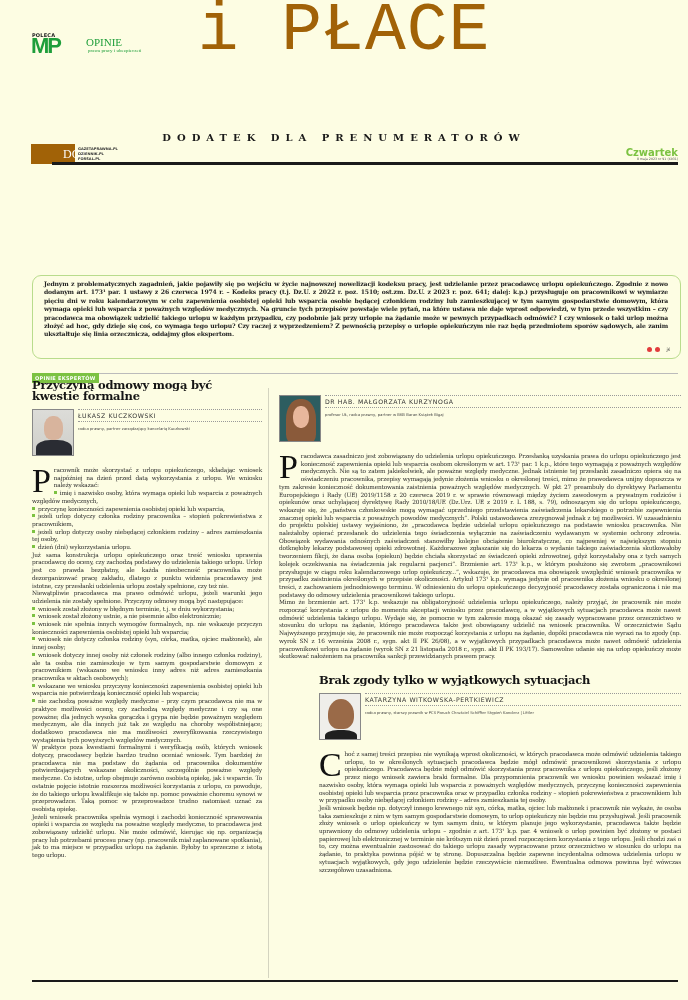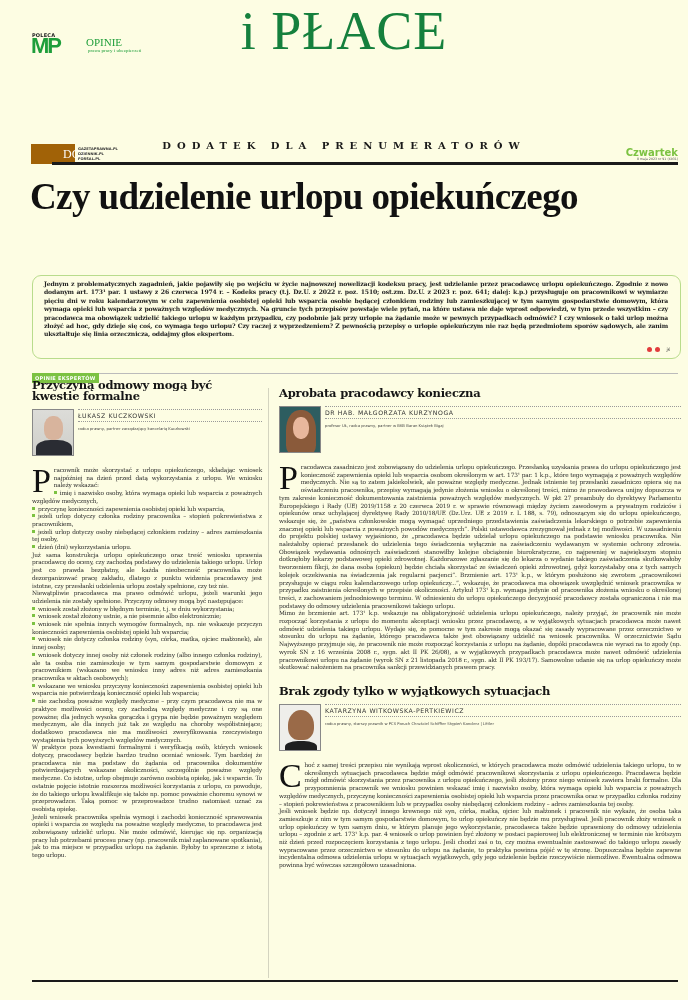--- a/index.html
+++ b/index.html
@@ -10,22 +10,22 @@
   .masthead { position: absolute; left: 0; top: 0; width: 688px; height: 168px; }
   .polsca { position: absolute; left: 32px; top: 32px; font-family: "DejaVu Sans", sans-serif; font-size: 5px; font-weight: bold; letter-spacing: 0.2px; color: #222; }
   .mp-logo { position: absolute; left: 31px; top: 35px; display: flex; align-items: flex-start; gap: 23px; }
   .mp-mark { font-family: "Liberation Sans", sans-serif; font-weight: bold; font-size: 22px; color: #1e9e3a; letter-spacing: -2px; line-height: 22px; }
   .mp-text { margin-left: 3px; margin-top: 1px; }
   .mp-name { font-family: "Liberation Serif", serif; font-size: 11px; color: #1e9e3a; line-height: 12px; }
   .mp-sub { font-family: "Liberation Serif", serif; font-size: 5px; color: #1e9e3a; margin-left: 2px; }
 
   .kadry-title { position: absolute; left: 0; width: 688px; top: 0; text-align: center; }
   .kadry-line1 { font-family: "Liberation Serif", serif; font-size: 74px; line-height: 68px; color: #7cc242; letter-spacing: 2px; margin-top: 16px; font-weight: normal; }
-  .kadry-line2 { font-family: Liberation Serif, serif; font-size: 54px; line-height: 62px; color: #15803d; letter-spacing: 1px; font-weight: normal; }
-  .dodatek { position: absolute; left: 0; width: 688px; top: 140px; text-align: center; font-family: "DejaVu Serif", serif; font-size: 10px; font-weight: bold; letter-spacing: 6px; color: #1a1a1a; }
+  .kadry-line2 { font-family: Liberation Mono, monospace; font-size: 68px; line-height: 62px; color: #a16207; letter-spacing: 1px; font-weight: normal; }
+  .dodatek { position: absolute; left: 0; width: 688px; top: 132px; text-align: center; font-family: "DejaVu Serif", serif; font-size: 10px; font-weight: bold; letter-spacing: 6px; color: #1a1a1a; }
 
   .dgp { position: absolute; left: 31px; top: 144px; display: flex; align-items: center; }
   .dgp-box { width: 20px; height: 20px; background: #a16207; color: #fff; font-family: "Liberation Serif", serif; font-size: 12px; display: flex; align-items: center; justify-content: center; padding-left: 44px; }
   .dgp-sites { margin-left: 3px; font-family: "DejaVu Sans", sans-serif; font-size: 3.6px; font-weight: bold; line-height: 5px; color: #333; }
   .day { position: absolute; right: 10px; top: 147px; font-family: "DejaVu Sans", sans-serif; font-size: 10px; font-weight: bold; color: #7cc242; }
   .issue { position: absolute; right: 10px; top: 157px; font-family: "DejaVu Sans", sans-serif; font-size: 3.2px; color: #555; }
   .mast-rule { position: absolute; left: 52px; right: 10px; top: 162px; height: 3px; background: #1a1a1a; }
 
   
   .headline { position: absolute; left: 30px; top: 178px; width: 640px; font-family: "Liberation Serif", serif; font-size: 37px; line-height: 37px; color: #111; letter-spacing: -0.6px; }
@@ -95,21 +95,21 @@
       <div>DZIENNIK.PL</div>
       <div>FORSAL.PL</div>
     </div>
   </div>
   <div class="day">Czwartek</div>
   <div class="issue">8 maja 2023 nr 91 (6031)</div>
   <div class="mast-rule"></div>
 </div>
 
 <h1 class="headline">
-  <span>Czy udzielenie urlopu opiekuńczego</span><br>
+  <br>
 </h1>
 
 <div class="lead">
   <p>Jednym z problematycznych zagadnień, jakie pojawiły się po wejściu w życie najnowszej nowelizacji kodeksu pracy, jest udzielanie przez pracodawcę urlopu opiekuńczego. Zgodnie z nowo dodanym art. 173¹ par. 1 ustawy z 26 czerwca 1974 r. – Kodeks pracy (t.j. Dz.U. z 2022 r. poz. 1510; ost.zm. Dz.U. z 2023 r. poz. 641; dalej: k.p.) przysługuje on pracownikowi w wymiarze pięciu dni w roku kalendarzowym w celu zapewnienia osobistej opieki lub wsparcia osobie będącej członkiem rodziny lub zamieszkującej w tym samym gospodarstwie domowym, która wymaga opieki lub wsparcia z poważnych względów medycznych. Na gruncie tych przepisów powstaje wiele pytań, na które ustawa nie daje wprost odpowiedzi, w tym przede wszystkim – czy pracodawca ma obowiązek udzielić takiego urlopu w każdym przypadku, czy podobnie jak przy urlopie na żądanie może w pewnych przypadkach odmówić? I czy wniosek o taki urlop można złożyć ad hoc, gdy dzieje się coś, co wymaga tego urlopu? Czy raczej z wyprzedzeniem? Z pewnością przepisy o urlopie opiekuńczym nie raz będą przedmiotem sporów sądowych, ale zanim ukształtuje się linia orzecznicza, oddajmy głos ekspertom.</p>
   <div class="lead-sig">
     <span class="cc"></span>
     <span class="cc"></span>
     <span class="sig">jś</span>
   </div>
 </div>
@@ -144,35 +144,34 @@
     <p><span class="bullet"></span><span>nie zachodzą poważne względy medyczne – przy czym pracodawca nie ma w praktyce możliwości oceny, czy zachodzą względy medyczne i czy są one poważne; dla jednych wysoka gorączka i grypa nie będzie poważnym względem medycznym, ale dla innych już tak ze względu na choroby współistniejące; dodatkowo pracodawca nie ma możliwości zweryfikowania rzeczywistego wystąpienia tych powyższych względów medycznych.</span></p>
     <p>W praktyce poza kwestiami formalnymi i weryfikacją osób, których wniosek dotyczy, pracodawcy będzie bardzo trudno oceniać wniosek. Tym bardziej że pracodawca nie ma podstaw do żądania od pracownika dokumentów potwierdzających wskazane okoliczności, szczególnie poważne względy medyczne. Co istotne, urlop obejmuje zarówno osobistą opiekę, jak i wsparcie. To ostatnie pojęcie istotnie rozszerza możliwości korzystania z urlopu, co powoduje, że do takiego urlopu kwalifikuje się także np. pomoc poważnie choremu synowi w przeprowadzce. Taką pomoc w przeprowadzce trudno natomiast uznać za osobistą opiekę.</p>
     <p>Jeżeli wniosek pracownika spełnia wymogi i zachodzi konieczność sprawowania opieki i wsparcia ze względu na poważne względy medyczne, to pracodawca jest zobowiązany udzielić urlopu. Nie może odmówić, kierując się np. organizacją pracy lub potrzebami procesu pracy (np. pracownik miał zaplanowane spotkania), jak to ma miejsce w przypadku urlopu na żądanie. Byłoby to sprzeczne z istotą tego urlopu.</p>
   </div>
 </div>
 
 <div class="col-divider"></div>
 
 <div class="col-right">
   <div>
-    <h2 class="art-title">Aprobata pracodawcy konieczna</h2>
     <div class="author-block">
       <div class="photo ph-woman1"></div>
       <div class="author-meta">
         <div class="author-name">DR HAB. MAŁGORZATA KURZYNOGA</div>
         <div class="author-role">profesor UŁ, radca prawny, partner w BKB Baran Książek Bigaj</div>
       </div>
     </div>
     <div class="body">
       <p><span class="dropcap">P</span><span>racodawca zasadniczo jest zobowiązany do udzielenia urlopu opiekuńczego. Przesłanką uzyskania prawa do urlopu opiekuńczego jest konieczność zapewnienia opieki lub wsparcia osobom określonym w art. 173¹ par. 1 k.p., które tego wymagają z poważnych względów medycznych. Nie są to zatem jakiekolwiek, ale poważne względy medyczne. Jednak istnienie tej przesłanki zasadniczo opiera się na oświadczeniu pracownika, przepisy wymagają jedynie złożenia wniosku o określonej treści, mimo że prawodawca unijny dopuszcza w tym zakresie konieczność dokumentowania zaistnienia poważnych względów medycznych. W pkt 27 preambuły do dyrektywy Parlamentu Europejskiego i Rady (UE) 2019/1158 z 20 czerwca 2019 r. w sprawie równowagi między życiem zawodowym a prywatnym rodziców i opiekunów oraz uchylającej dyrektywę Rady 2010/18/UE (Dz.Urz. UE z 2019 r. L 188, s. 79), odnoszącym się do urlopu opiekuńczego, wskazuje się, że „państwa członkowskie mogą wymagać uprzedniego przedstawienia zaświadczenia lekarskiego o potrzebie zapewnienia znacznej opieki lub wsparcia z poważnych powodów medycznych”. Polski ustawodawca zrezygnował jednak z tej możliwości. W uzasadnieniu do projektu polskiej ustawy wyjaśniono, że „pracodawca będzie udzielał urlopu opiekuńczego na podstawie wniosku pracownika. Nie należałoby opierać przesłanek do udzielenia tego świadczenia wyłącznie na zaświadczeniu wydawanym w systemie ochrony zdrowia. Obowiązek wydawania odnośnych zaświadczeń stanowiłby kolejne obciążenie biurokratyczne, co najpewniej w największym stopniu dotknęłoby lekarzy podstawowej opieki zdrowotnej. Każdorazowe zgłaszanie się do lekarza o wydanie takiego zaświadczenia skutkowałoby tworzeniem fikcji, że dana osoba (opiekun) będzie chciała skorzystać ze świadczeń opieki zdrowotnej, gdyż korzystałaby ona z tych samych kolejek oczekiwania na świadczenia jak regularni pacjenci”. Brzmienie art. 173¹ k.p., w którym posłużono się zwrotem „pracownikowi przysługuje w ciągu roku kalendarzowego urlop opiekuńczy...”, wskazuje, że pracodawca ma obowiązek uwzględnić wniosek pracownika w przypadku zaistnienia określonych w przepisie okoliczności. Artykuł 173¹ k.p. wymaga jedynie od pracownika złożenia wniosku o określonej treści, z zachowaniem jednodniowego terminu. W odniesieniu do urlopu opiekuńczego decyzyjność pracodawcy została ograniczona i nie ma podstawy do odmowy udzielenia pracownikowi takiego urlopu.</span></p>
       <p>Mimo że brzmienie art. 173¹ k.p. wskazuje na obligatoryjność udzielenia urlopu opiekuńczego, należy przyjąć, że pracownik nie może rozpocząć korzystania z urlopu do momentu akceptacji wniosku przez pracodawcę, a w wyjątkowych sytuacjach pracodawca może nawet odmówić udzielenia takiego urlopu. Wydaje się, że pomocne w tym zakresie mogą okazać się zasady wypracowane przez orzecznictwo w stosunku do urlopu na żądanie, którego pracodawca także jest obowiązany udzielić na wniosek pracownika. W orzecznictwie Sądu Najwyższego przyjmuje się, że pracownik nie może rozpocząć korzystania z urlopu na żądanie, dopóki pracodawca nie wyrazi na to zgody (np. wyrok SN z 16 września 2008 r., sygn. akt II PK 26/08), a w wyjątkowych przypadkach pracodawca może nawet odmówić udzielenia pracownikowi urlopu na żądanie (wyrok SN z 21 listopada 2018 r., sygn. akt II PK 193/17). Samowolne udanie się na urlop opiekuńczy może skutkować nałożeniem na pracownika sankcji przewidzianych prawem pracy.</p>
     </div>
   </div>
 
-  <div style="margin-top:14px;">
+  <div style="margin-top:14px;margin-left:40px;">
     <h2 class="art-title">Brak zgody tylko w wyjątkowych sytuacjach</h2>
     <div class="author-block">
       <div class="photo ph-woman2"></div>
       <div class="author-meta">
         <div class="author-name">KATARZYNA WITKOWSKA-PERTKIEWICZ</div>
         <div class="author-role">radca prawny, starszy prawnik w PCS Paruch Chruściel Schiffter Stępień Kanclerz | Littler</div>
       </div>
     </div>
     <div class="body">
       <p><span class="dropcap">C</span><span>hoć z samej treści przepisu nie wynikają wprost okoliczności, w których pracodawca może odmówić udzielenia takiego urlopu, to w określonych sytuacjach pracodawca będzie mógł odmówić pracownikowi skorzystania z urlopu opiekuńczego. Pracodawca będzie mógł odmówić skorzystania przez pracownika z urlopu opiekuńczego, jeśli złożony przez niego wniosek zawiera braki formalne. Dla przypomnienia pracownik we wniosku powinien wskazać imię i nazwisko osoby, która wymaga opieki lub wsparcia z poważnych względów medycznych, przyczynę konieczności zapewnienia osobistej opieki lub wsparcia przez pracownika oraz w przypadku członka rodziny – stopień pokrewieństwa z pracownikiem lub w przypadku osoby niebędącej członkiem rodziny – adres zamieszkania tej osoby.</span></p>

